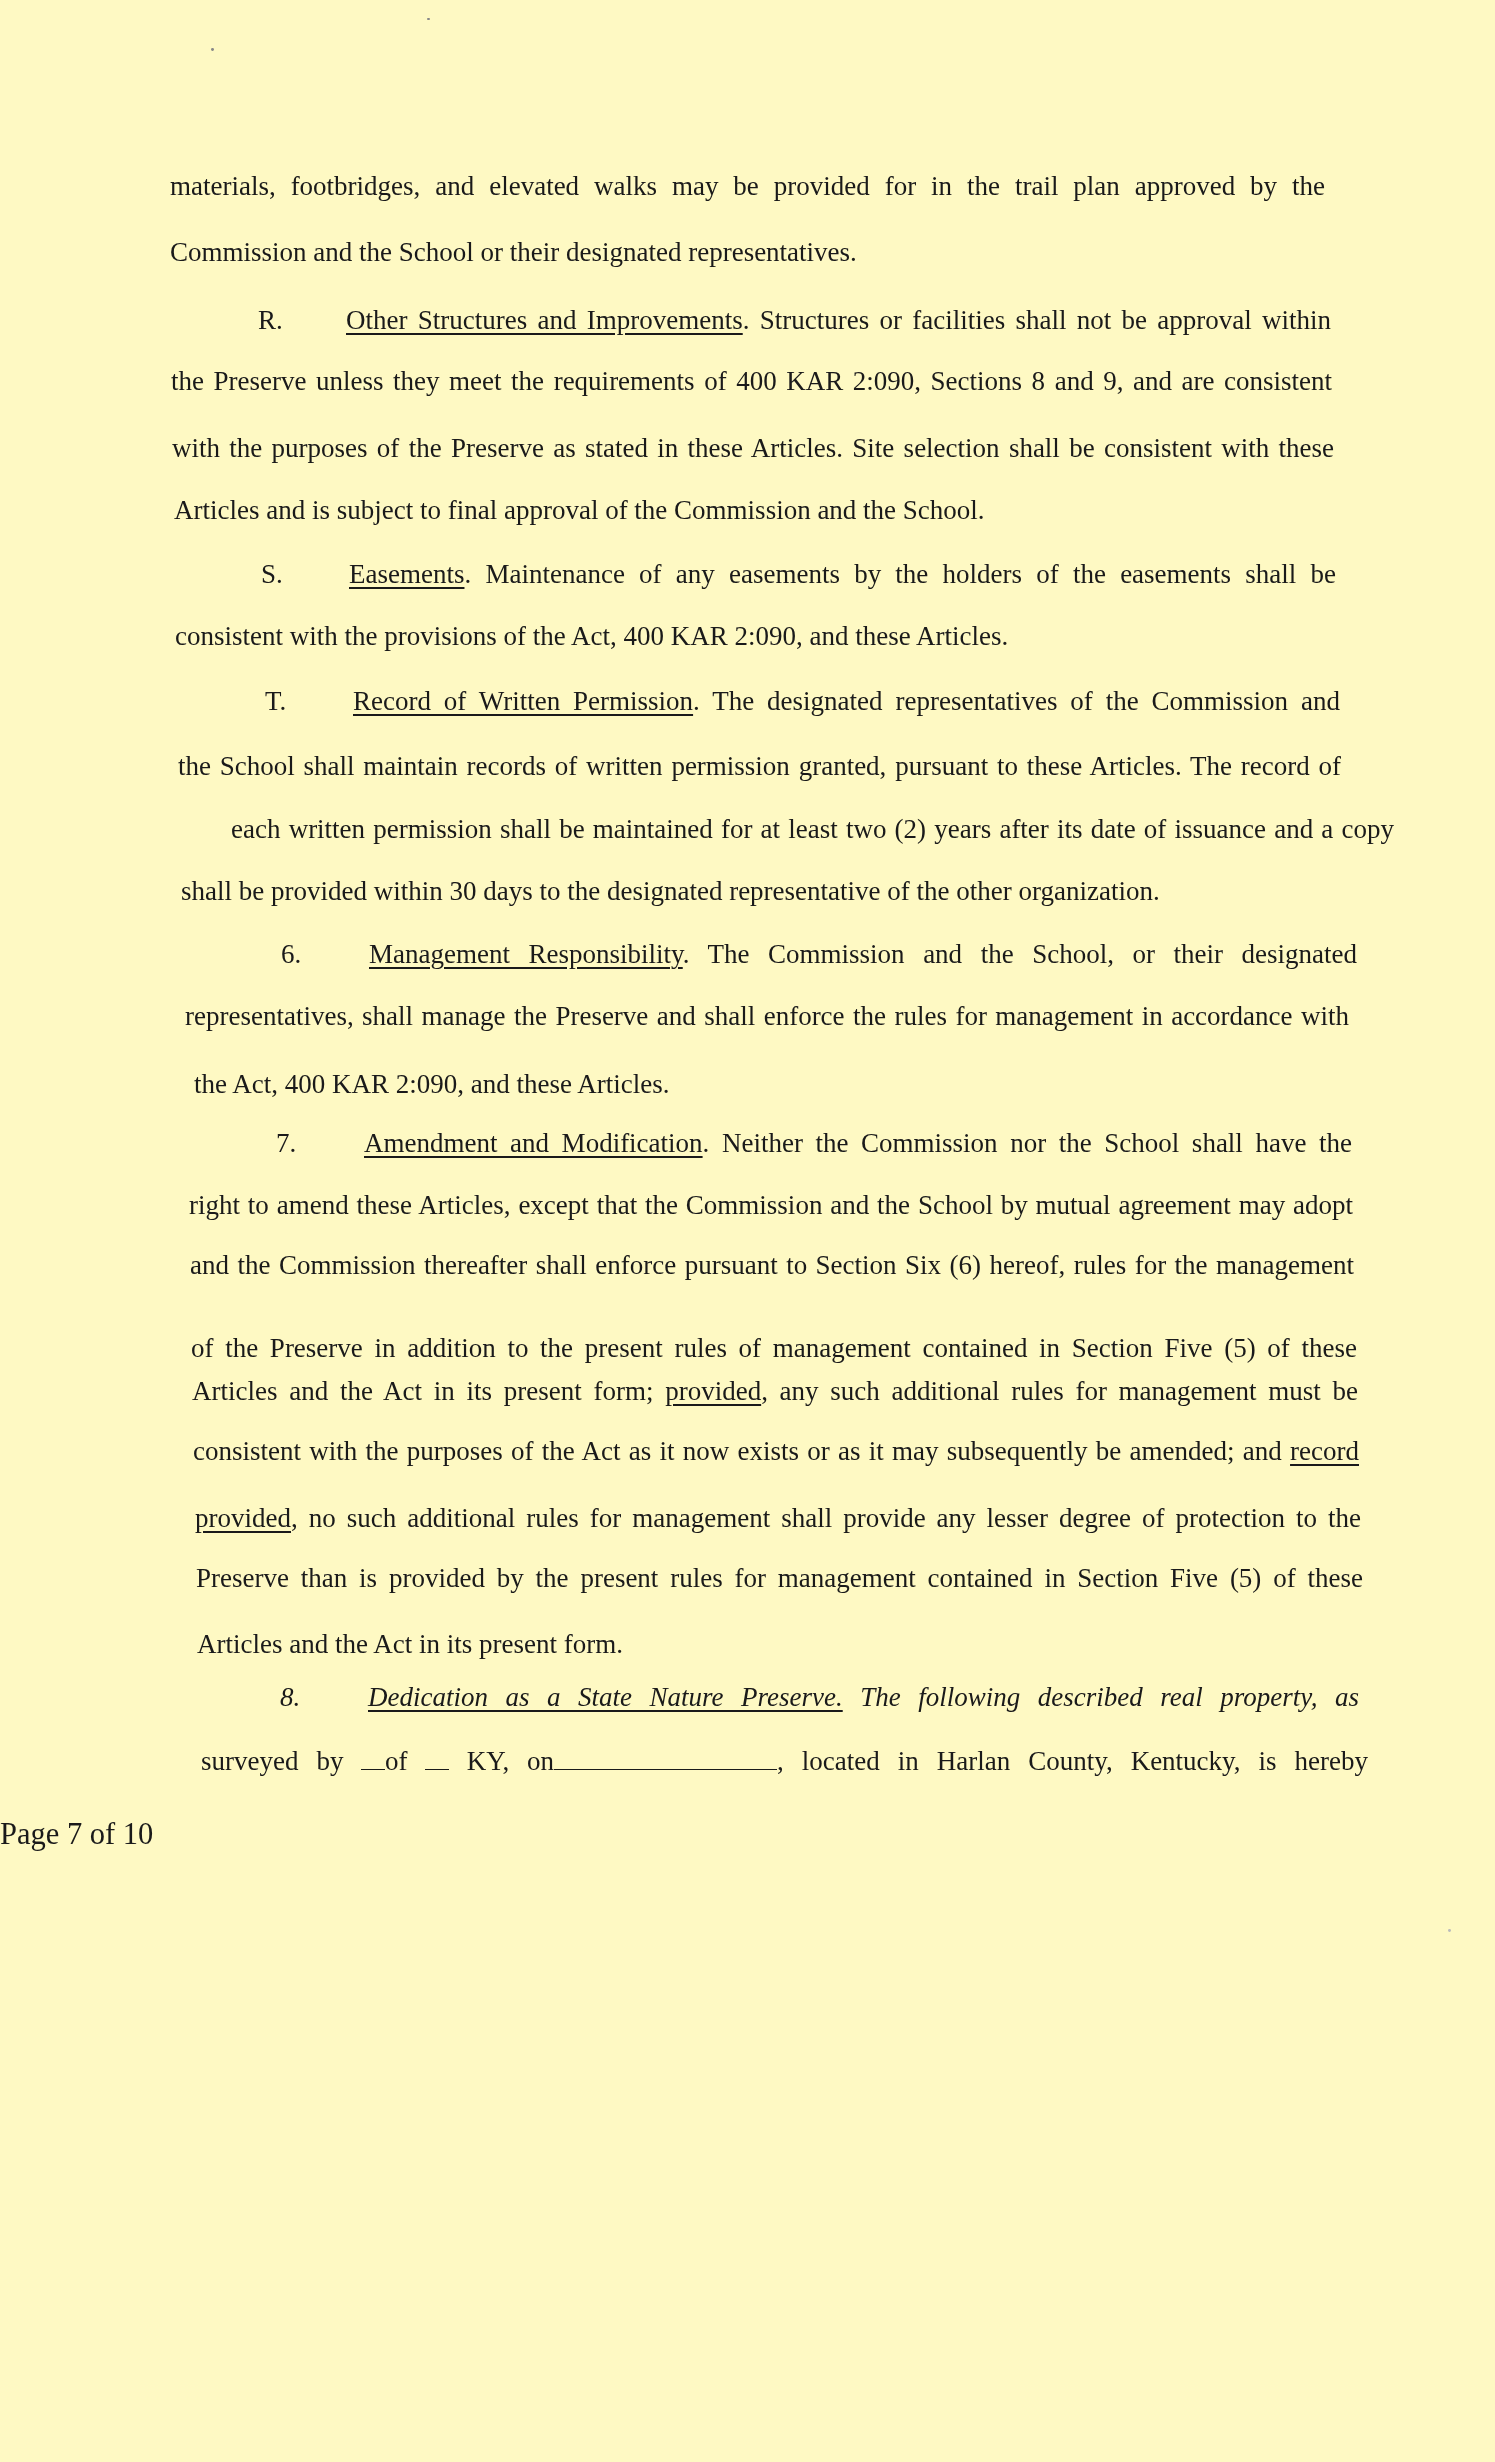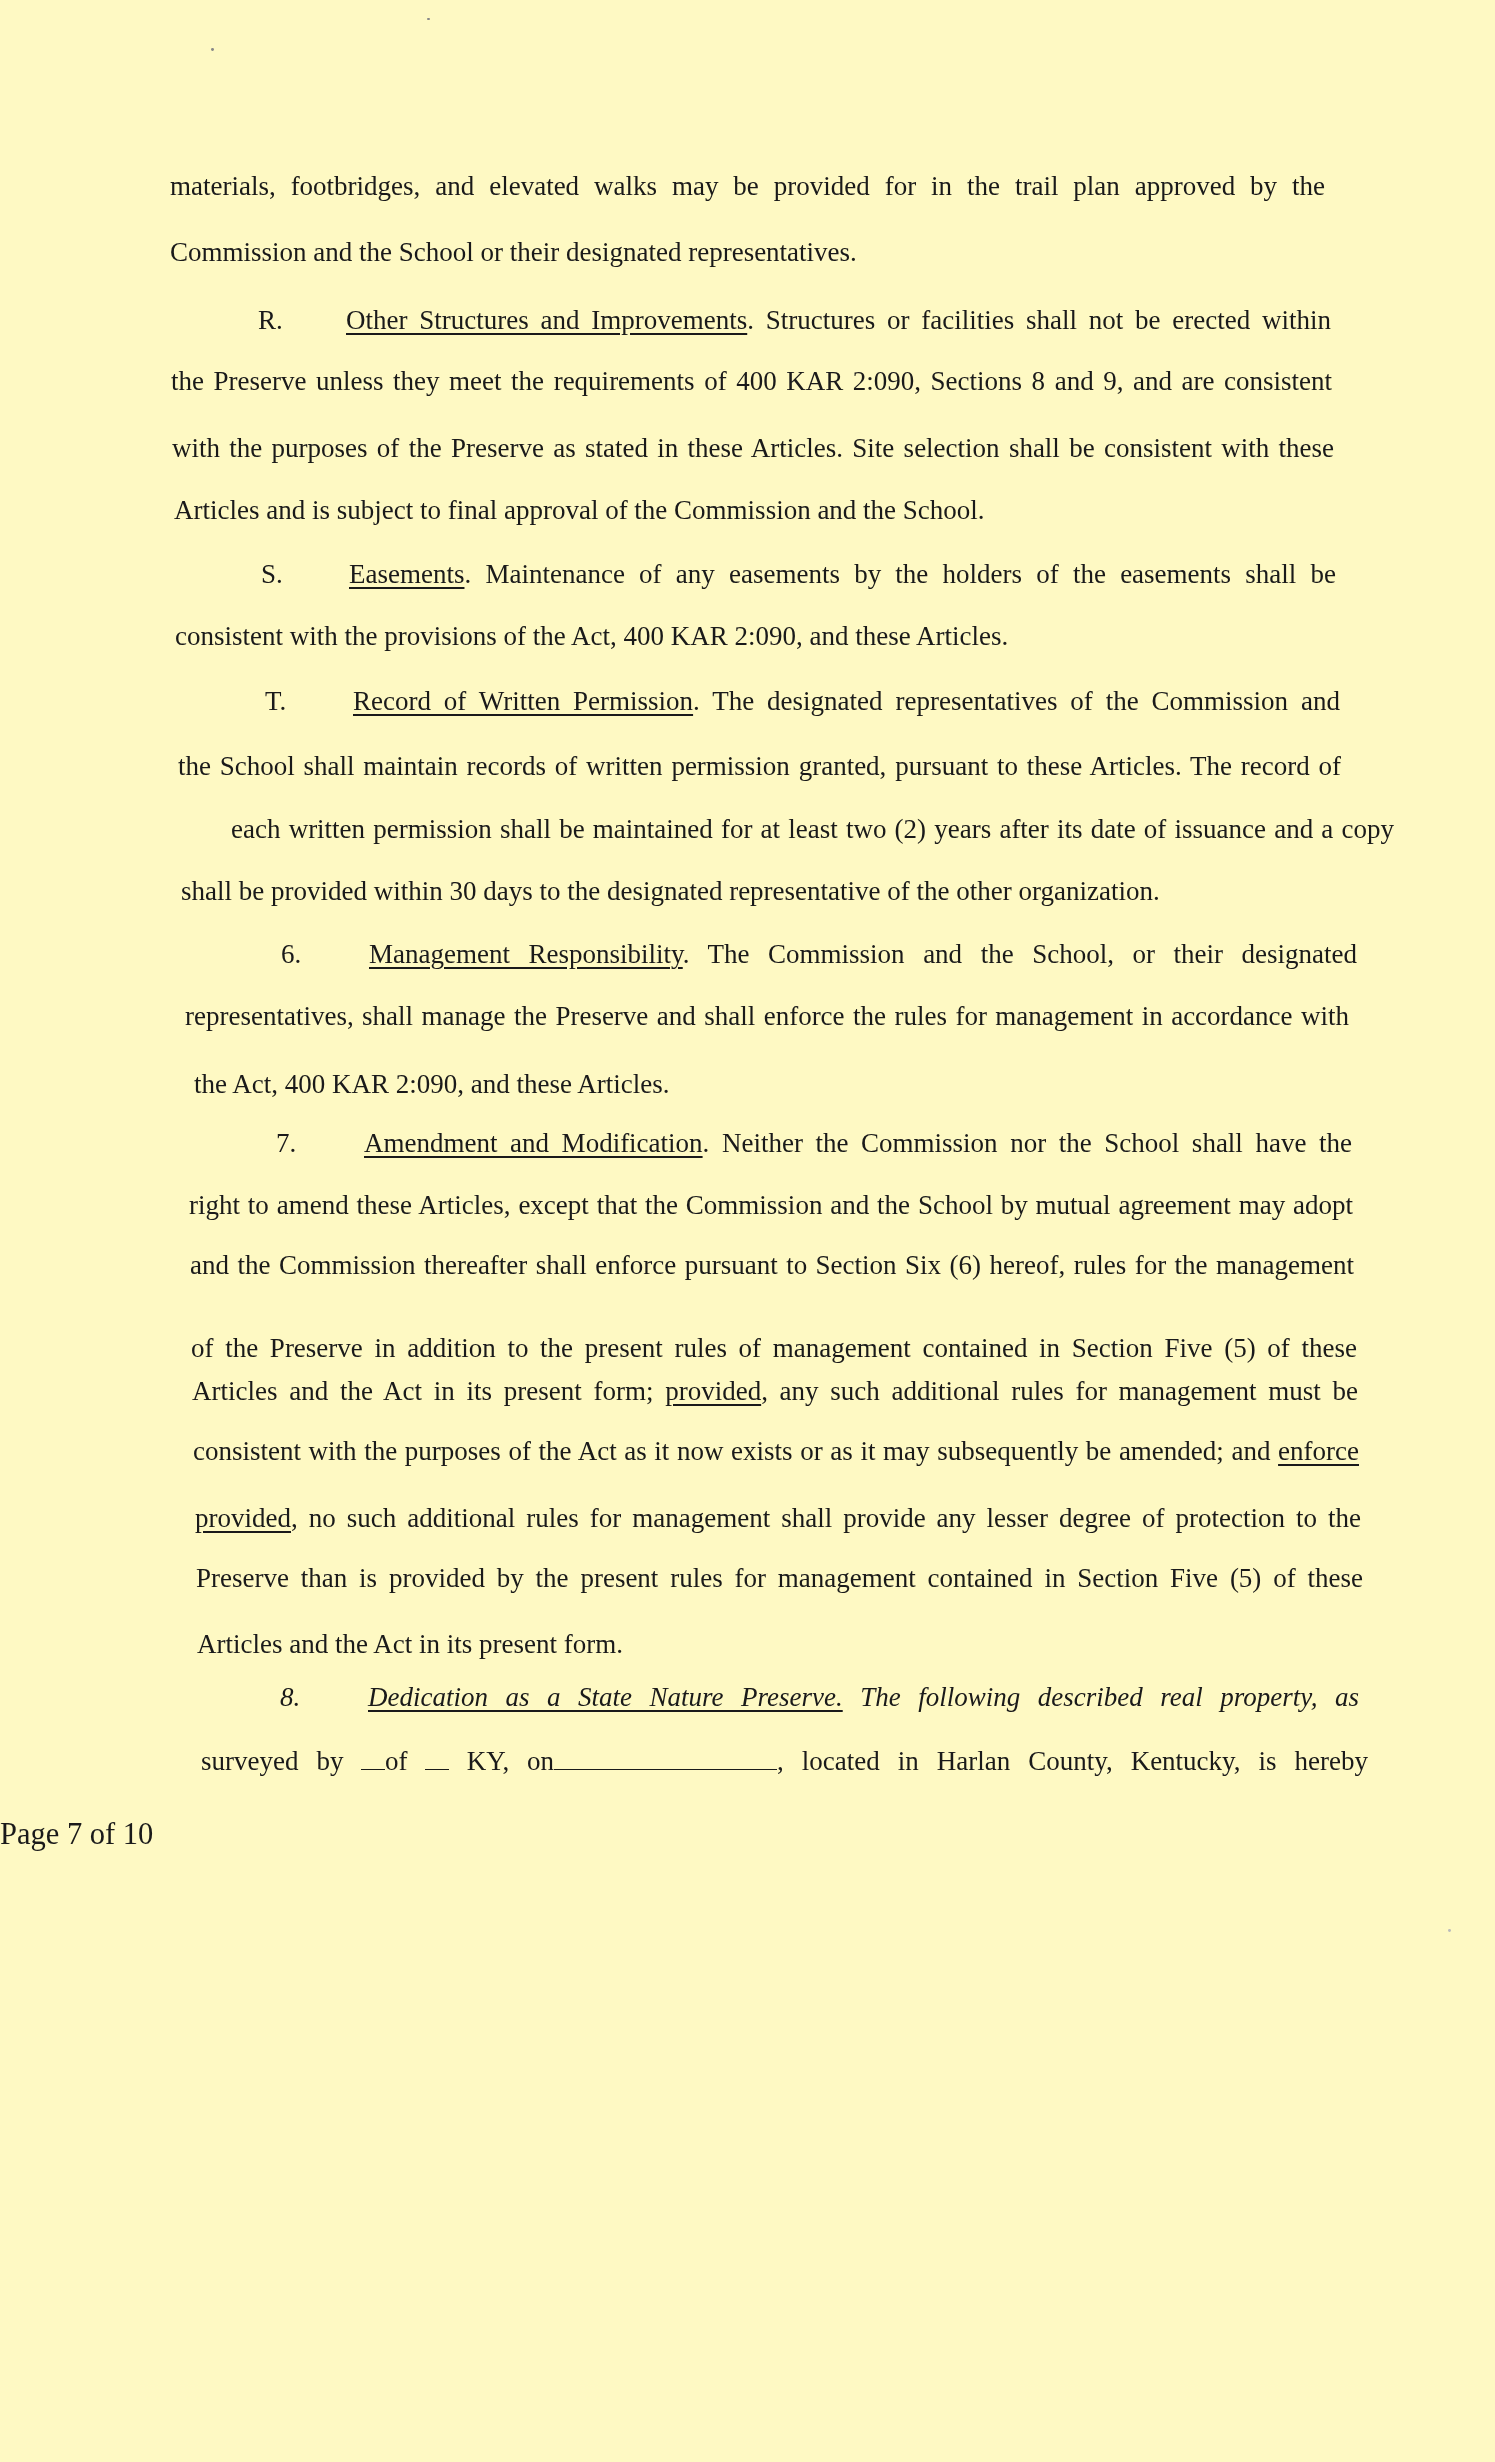--- a/index.html
+++ b/index.html
@@ -27,21 +27,21 @@
 </style>
 </head>
 <body>
 
 <div class="page">
 
   <div class="line justify" style="left:170px; top:170px; width:1155px;">materials, footbridges, and elevated walks may be provided for in the trail plan approved by the</div>
   <div class="line" style="left:170px; top:236px;">Commission and the School or their designated representatives.</div>
 
   <div class="line justify" style="left:258px; top:304px; width:1073px;">
-    <span class="marker">R.</span><span class="u">Other Structures and Improvements</span><span>.  Structures or facilities shall not be erected within</span>
+    <span class="marker">R.</span><span class="u">Other Structures and Improvements</span><span>.  Structures or facilities shall not be approval within</span>
   </div>
   <div class="line justify" style="left:171px; top:365px; width:1161px;">the Preserve unless they meet the requirements of 400 KAR 2:090, Sections 8 and 9, and are consistent</div>
   <div class="line justify" style="left:172px; top:432px; width:1162px;">with the purposes of the Preserve as stated in these Articles.  Site selection shall be consistent with these</div>
   <div class="line" style="left:174px; top:494px;">Articles and is subject to final approval of the Commission and the School.</div>
 
   <div class="line justify" style="left:261px; top:558px; width:1075px;">
     <span class="marker">S.</span><span class="u">Easements</span><span>.  Maintenance of any easements by the holders of the easements shall be</span>
   </div>
   <div class="line" style="left:175px; top:620px;">consistent with the provisions of the Act, 400 KAR 2:090, and these Articles.</div>
 
@@ -61,21 +61,21 @@
   <div class="line justify" style="left:276px; top:1127px; width:1076px;">
     <span class="marker">7.</span><span class="u">Amendment and Modification</span><span>.  Neither the Commission nor the School shall have the</span>
   </div>
   <div class="line justify" style="left:189px; top:1189px; width:1164px;">right to amend these Articles, except that the Commission and the School by mutual agreement may adopt</div>
   <div class="line justify" style="left:190px; top:1249px; width:1164px;">and the Commission thereafter shall enforce pursuant to Section Six (6) hereof, rules for the management</div>
   <div class="line justify" style="left:191px; top:1312px; width:1166px;margin-top:20px;">of the Preserve in addition to the present rules of management contained in Section Five (5) of these</div>
   <div class="line justify" style="left:192px; top:1375px; width:1166px;">
     <span>Articles and the Act in its present form; </span><span class="u">provided</span><span>, any such additional rules for management must be</span>
   </div>
   <div class="line justify" style="left:193px; top:1435px; width:1166px;">
-    <span>consistent with the purposes of the Act as it now exists or as it may subsequently be amended; and </span><span class="u">enforce</span>
+    <span>consistent with the purposes of the Act as it now exists or as it may subsequently be amended; and </span><span class="u">record</span>
   </div>
   <div class="line justify" style="left:195px; top:1502px; width:1166px;">
     <span class="u">provided</span><span>, no such additional rules for management shall provide any lesser degree of protection to the</span>
   </div>
   <div class="line justify" style="left:196px; top:1562px; width:1167px;">Preserve than is provided by the present rules for management contained in Section Five (5) of these</div>
   <div class="line" style="left:197px; top:1628px;">Articles and the Act in its present form.</div>
 
   <div class="line justify" style="left:280px; top:1681px; width:1079px;font-style:italic;">
     <span class="marker">8.</span><span class="u">Dedication as a State Nature Preserve.</span><span>  The following described real property, as</span>
   </div>

